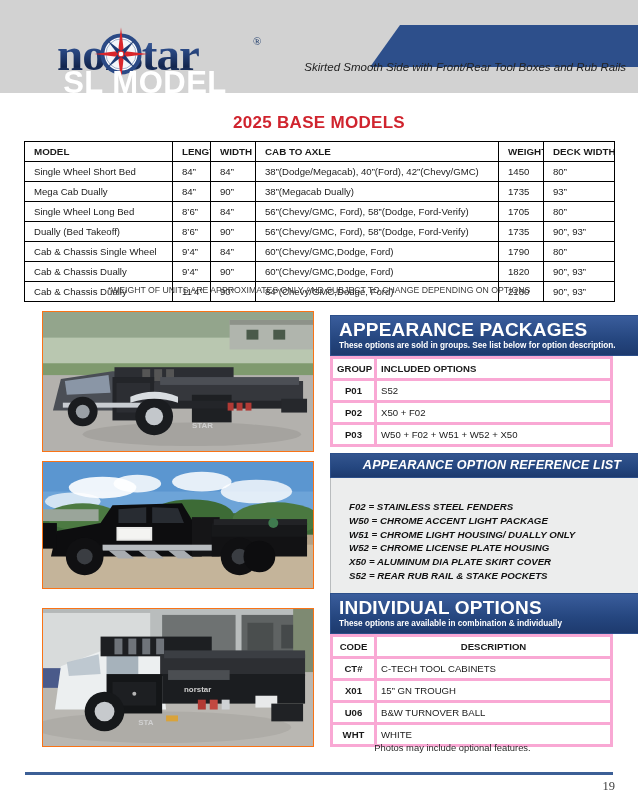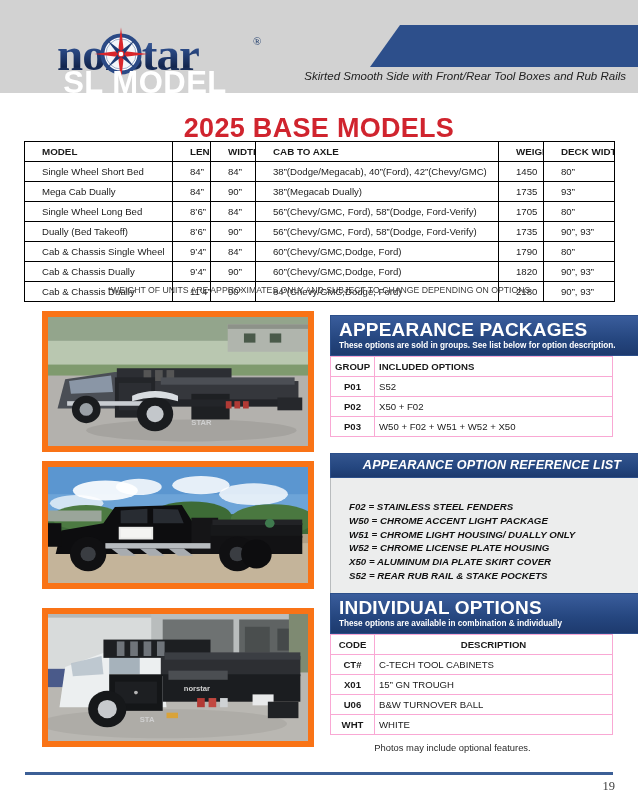--- a/index.html
+++ b/index.html
@@ -84,51 +84,51 @@
     box-sizing: border-box;
     color: #ffffff;
     font-weight: bold;
     font-size: 31px;
     letter-spacing: 0.5px;
     margin-top: 37px;
   }
   .subtitle {
     position: absolute;
     right: 12px;
-    top: 70px;
+    top: 61px;
     font-style: italic;
     font-size: 11.5px;
     color: #222;
     white-space: nowrap;
   }
 
   
   .page-title {
     position: absolute;
     left: 0;
     top: 113px;
     width: 638px;
     text-align: center;
     color: #d0242e;
     font-weight: bold;
-    font-size: 27px;
+    font-size: 17px;
     letter-spacing: 0.3px;
   }
   .base-table {
     position: absolute;
     left: 24px;
     top: 141px;
     width: 590px;
     border-collapse: collapse;
     font-size: 9.6px;
     table-layout: fixed;
   }
   .base-table td, .base-table th {
     border: 1px solid #000;
-    padding: 3px 17px;
+    padding: 3px 9px;
     text-align: left;
     vertical-align: middle;
     height: 13px;
     white-space: nowrap;
     overflow: hidden;
   }
   .base-table th {
     font-weight: bold;
     font-size: 9.8px;
   }
@@ -147,21 +147,21 @@
     text-align: center;
     font-size: 8.7px;
     color: #3a3a3a;
   }
 
   
   .photo {
     position: absolute;
     left: 42px;
     width: 272px;
-    border: 6px solid #f97316;
+    border: 1px solid #f97316;
     box-sizing: border-box;
     overflow: hidden;
   }
   #photo-1 { top: 311px; height: 141px; }
   #photo-2 { top: 461px; height: 128px; }
   #photo-3 { top: 608px; height: 139px; text-align: right; }
   .photo svg { display: block; width: 100%; height: 100%; }
 
   
   .panel {
@@ -191,21 +191,21 @@
     line-height: 11px;
     display: block;
   }
   .opt-table {
     width: 283px;
     border-collapse: collapse;
     font-size: 9.6px;
     table-layout: fixed;
   }
   .opt-table td, .opt-table th {
-    border: 1px solid #f9a8d4;
+    border: 3px solid #f9a8d4;
     padding: 3px 4px;
     height: 13px;
     vertical-align: middle;
     white-space: nowrap;
     overflow: hidden;
   }
   .opt-table th { font-weight: bold; text-align: left; }
   .opt-table td.code {
     font-weight: bold;
     text-align: center;

